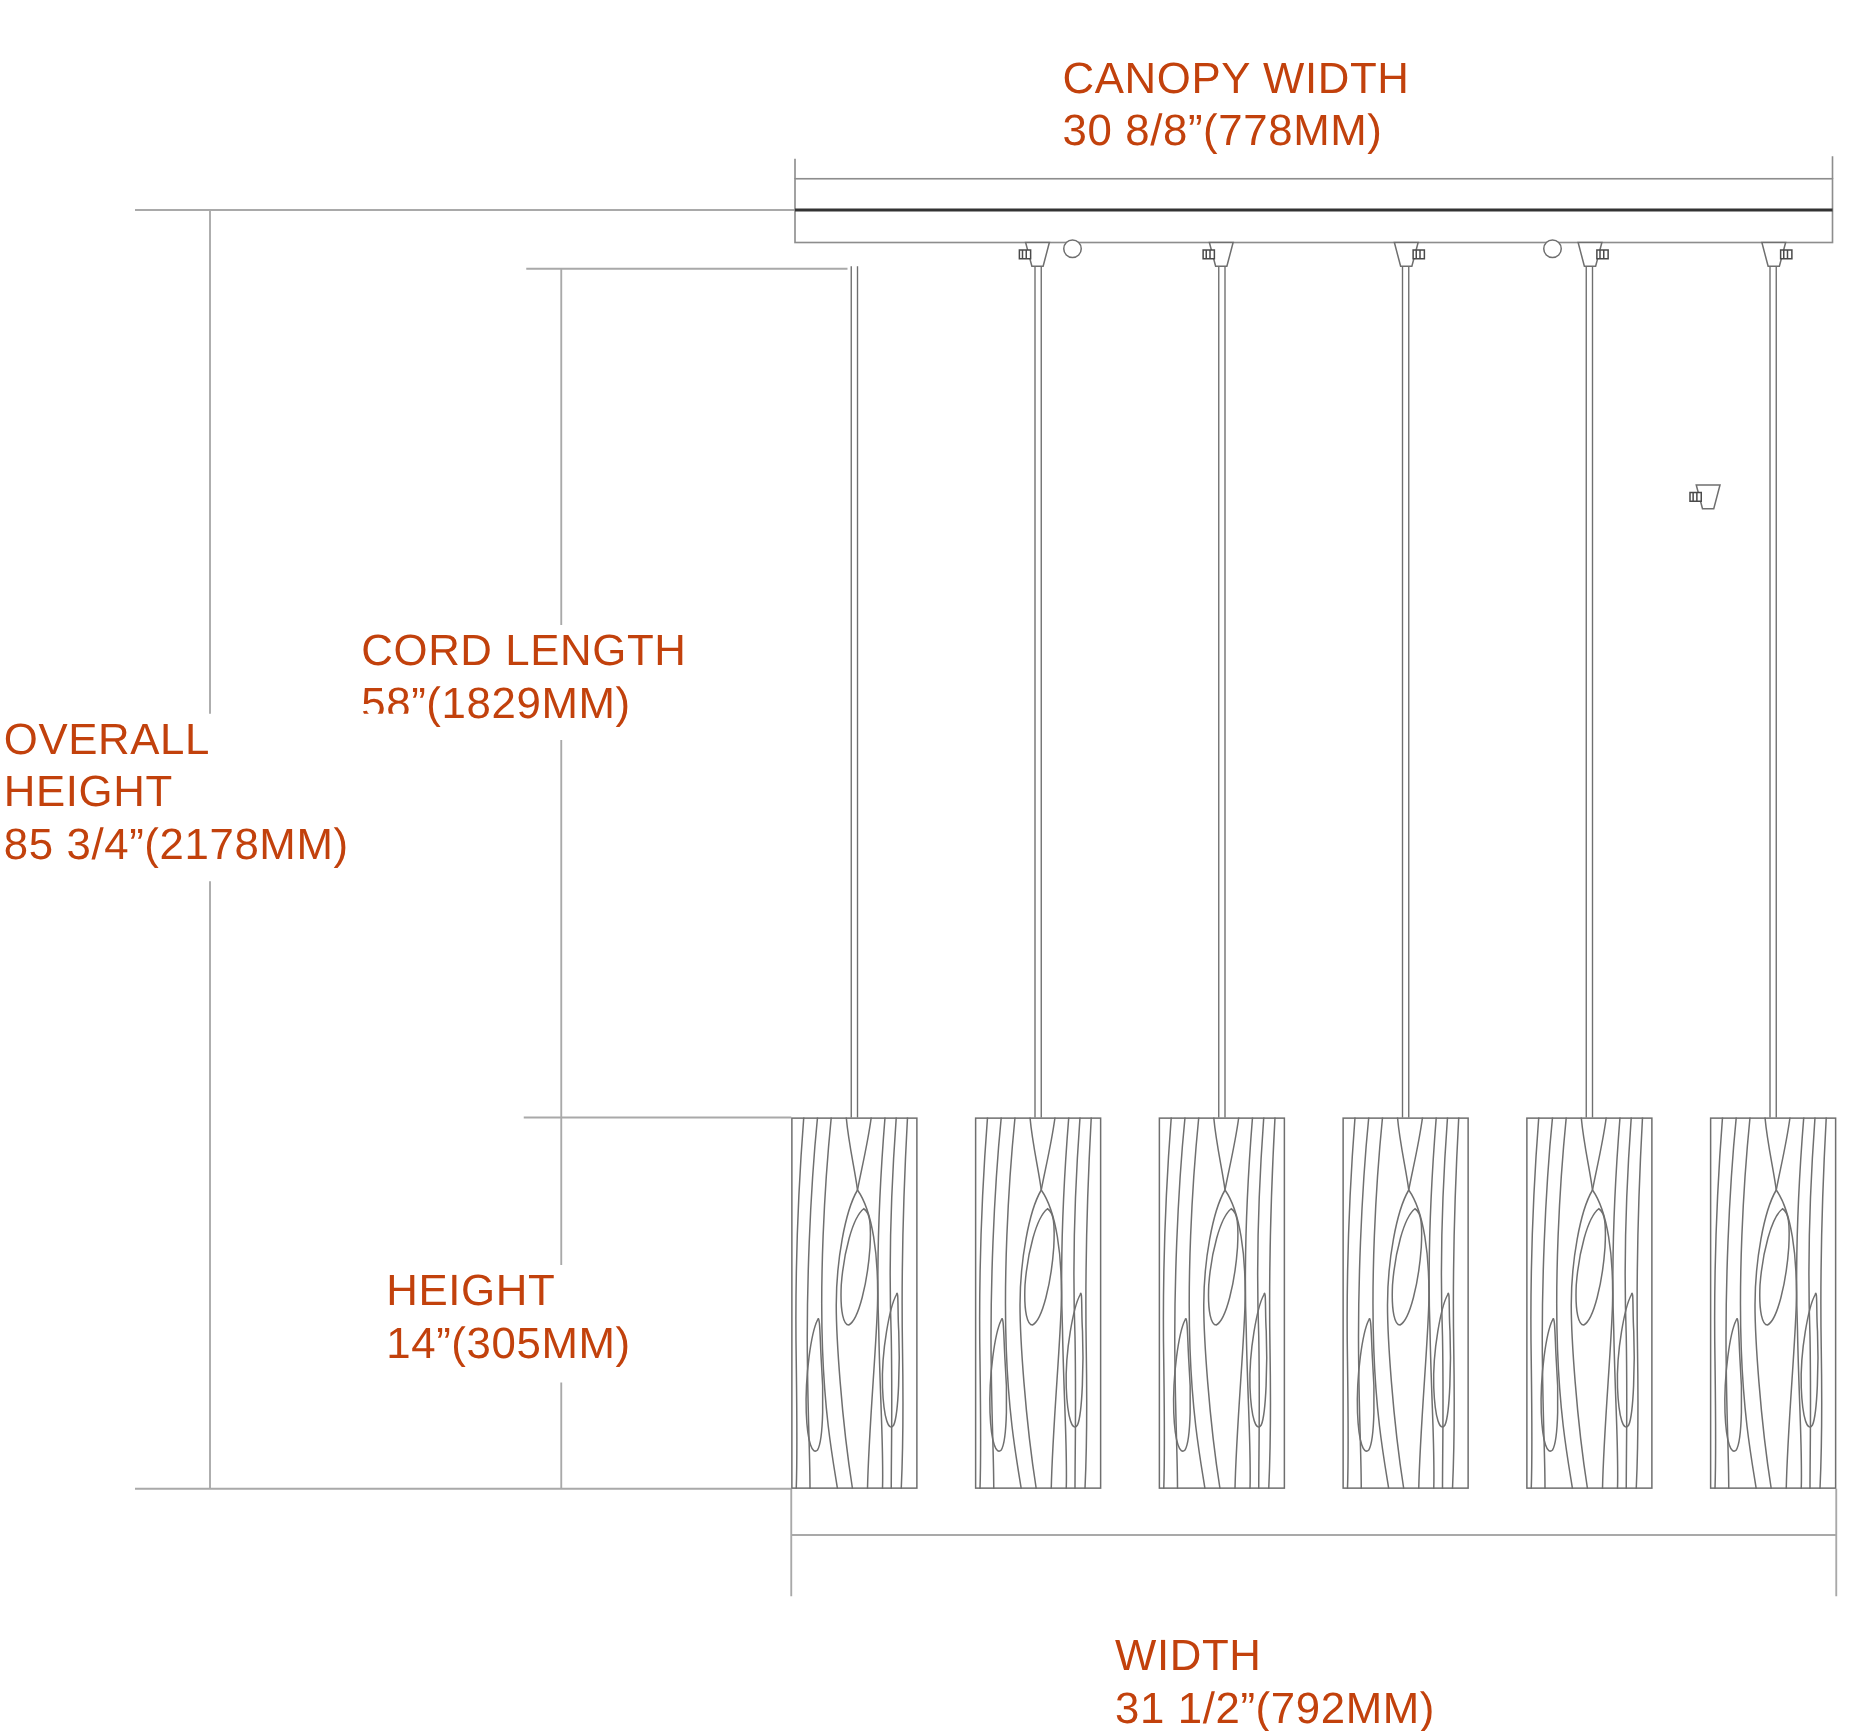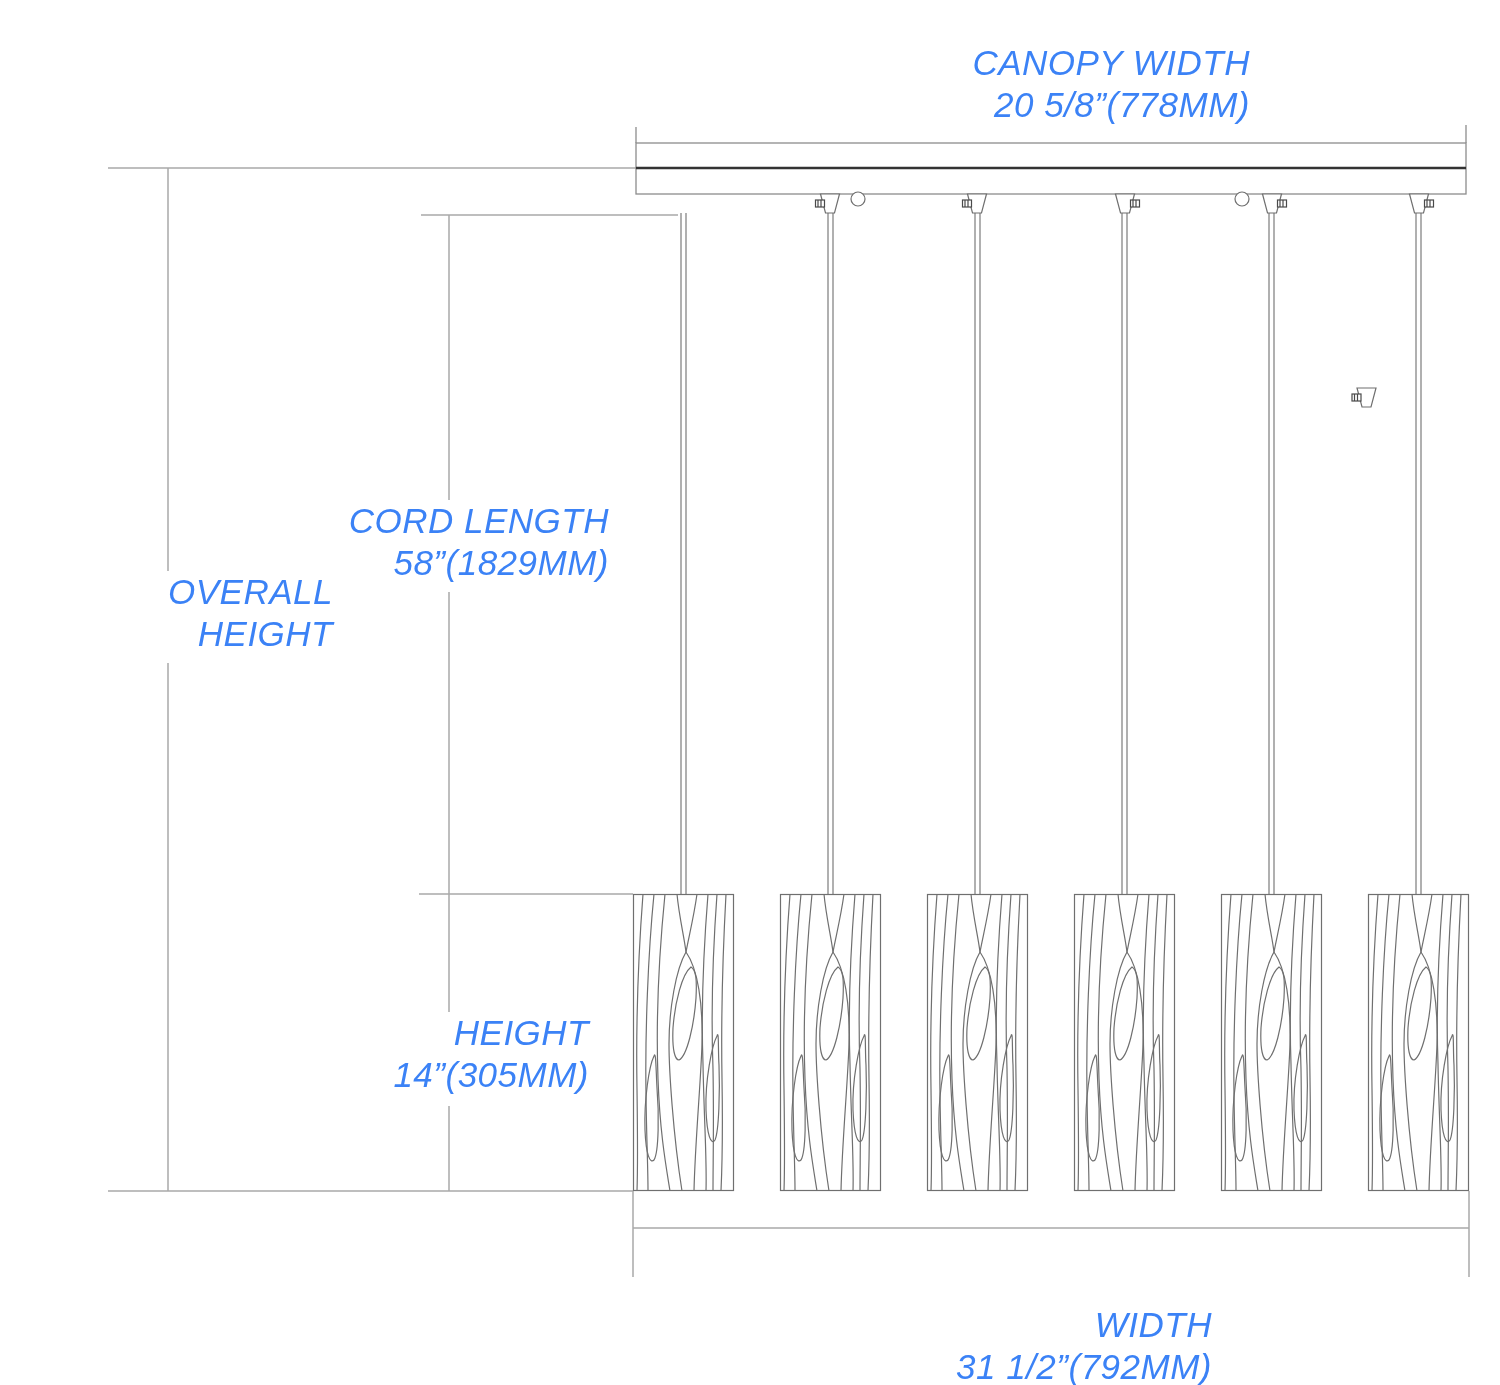--- a/index.html
+++ b/index.html
@@ -7,27 +7,26 @@
     position:relative;
     width:1500px;height:1385px;
     background:#ffffff;
     font-family:"Liberation Sans", sans-serif;
     overflow:hidden;
   }
   .stage svg{position:absolute;left:0;top:0;}
   .dim-label{
     position:absolute;
     background:#ffffff;
-    color:#3b82f6;
+    color:#c2410c;
     font-size:35px;
     line-height:42px;
-    text-align:right;
+    text-align:left;
     letter-spacing:0.5px;
     white-space:nowrap;
-    font-style:italic;
   }
   .dim-label span{display:block;}
 </style>
 </head>
 <body>
 
 <div class="stage">
 
   <svg width="1500" height="1385" viewBox="0 0 1500 1385">
     <defs>
@@ -115,31 +114,32 @@
       <use href="#shade-pattern" x="780" y="894"></use>
       <use href="#shade-pattern" x="927" y="894"></use>
       <use href="#shade-pattern" x="1074" y="894"></use>
       <use href="#shade-pattern" x="1221" y="894"></use>
       <use href="#shade-pattern" x="1368" y="894"></use>
     </g>
   </svg>
 
   <div class="dim-label" style="left:850px; top:42px; width:400px;">
     <span>CANOPY WIDTH</span>
-    <span>20 5/8”(778MM)</span>
+    <span>30 8/8”(778MM)</span>
   </div>
 
   <div class="dim-label" style="left:289px; top:500px; width:320px; padding-bottom:8px;">
     <span>CORD LENGTH</span>
     <span>58”(1829MM)</span>
   </div>
 
   <div class="dim-label" style="left:3px; top:571px; width:330px; padding-bottom:8px;">
     <span>OVERALL</span>
     <span>HEIGHT</span>
+    <span>85 3/4”(2178MM)</span>
   </div>
 
   <div class="dim-label" style="left:309px; top:1012px; width:280px; padding-bottom:10px;">
     <span>HEIGHT</span>
     <span>14”(305MM)</span>
   </div>
 
   <div class="dim-label" style="left:892px; top:1304px; width:320px;">
     <span>WIDTH</span>
     <span>31 1/2”(792MM)</span>

